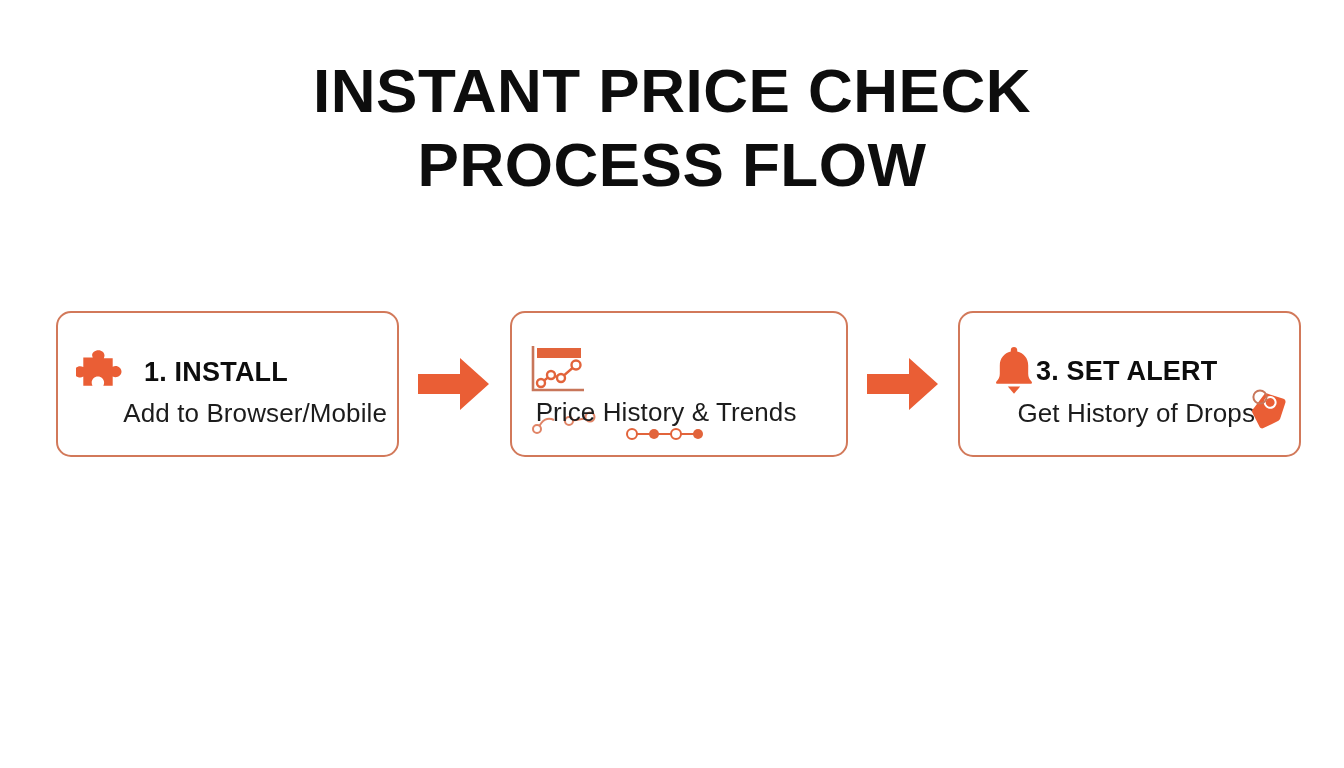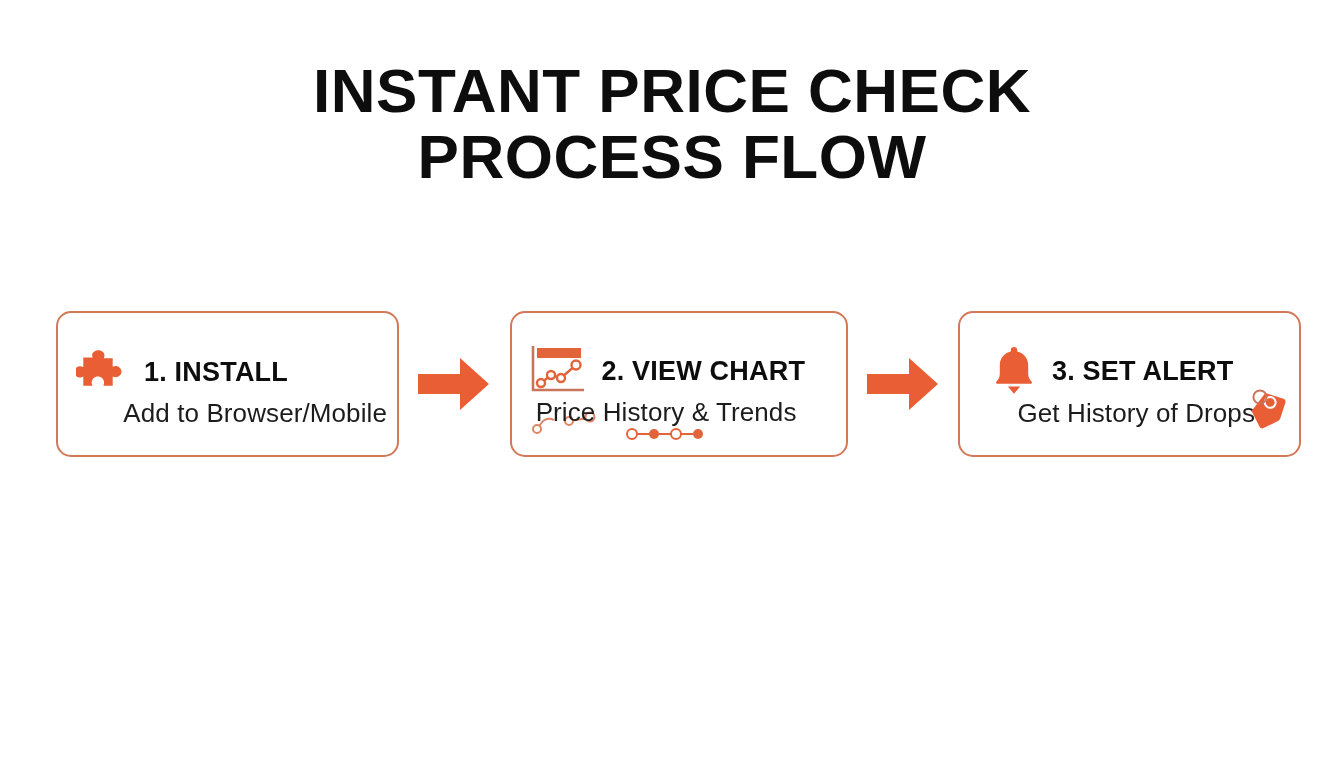--- a/index.html
+++ b/index.html
@@ -28,21 +28,21 @@
     text-align: center;
   }
   .title-line {
     font-size: 62px;
     font-weight: bold;
     letter-spacing: 0.5px;
     color: #0d0d0d;
     line-height: 58px;
     white-space: nowrap;
   }
-  .title-line.second { margin-top: 8px; }
+  .title-line.second { margin-top: 16px; }
 
   
   .flow-row {
     position: absolute;
     top: 311px;
     left: 56px;
     width: 1245px;
     height: 146px;
     display: flex;
     align-items: center;
@@ -113,21 +113,21 @@
     top: 113px;
   }
   .c2-squiggle {
     position: absolute;
     left: 18px;
     top: 94px;
   }
 
   
   .c3-head { left: 32px; top: 32px; }
-  .c3-head .card-title { margin-left: 16px; }
+  .c3-head .card-title { margin-left: 0; }
   .c3-sub { right: 44px; top: 85px; }
   .c3-tag {
     position: absolute;
     right: 6px;
     top: 72px;
   }
 </style>
 </head>
 <body>
 
@@ -170,21 +170,20 @@
 
             <path d="M5,3 L5,47 L56,47" fill="none" stroke="#C8765A" stroke-width="2.6"></path>
 
             <polyline points="13,40 23,32 33,35 48,22" fill="none" stroke="#E2643B" stroke-width="2.4"></polyline>
             <circle cx="13" cy="40" r="4" fill="#ffffff" stroke="#E2643B" stroke-width="2.4"></circle>
             <circle cx="23" cy="32" r="4" fill="#ffffff" stroke="#E2643B" stroke-width="2.4"></circle>
             <circle cx="33" cy="35" r="4" fill="#ffffff" stroke="#E2643B" stroke-width="2.4"></circle>
             <circle cx="48" cy="22" r="4.5" fill="#ffffff" stroke="#E2643B" stroke-width="2.4"></circle>
           </svg>
         </span>
-        <span class="card-title">2. VIEW CHART</span>
       </div>
 
       <span class="c2-squiggle">
         <svg width="70" height="28" viewBox="0 0 70 28" aria-hidden="true">
           <path d="M8,22 C12,12 18,10 24,13" fill="none" stroke="#E08466" stroke-width="2"></path>
           <circle cx="7" cy="22" r="4" fill="#ffffff" stroke="#E08466" stroke-width="2"></circle>
           <path d="M40,14 L58,11" fill="none" stroke="#E08466" stroke-width="2"></path>
           <circle cx="39" cy="14" r="4" fill="#ffffff" stroke="#E08466" stroke-width="2"></circle>
           <circle cx="60" cy="10" r="4.5" fill="#ffffff" stroke="#E08466" stroke-width="2"></circle>
         </svg>

